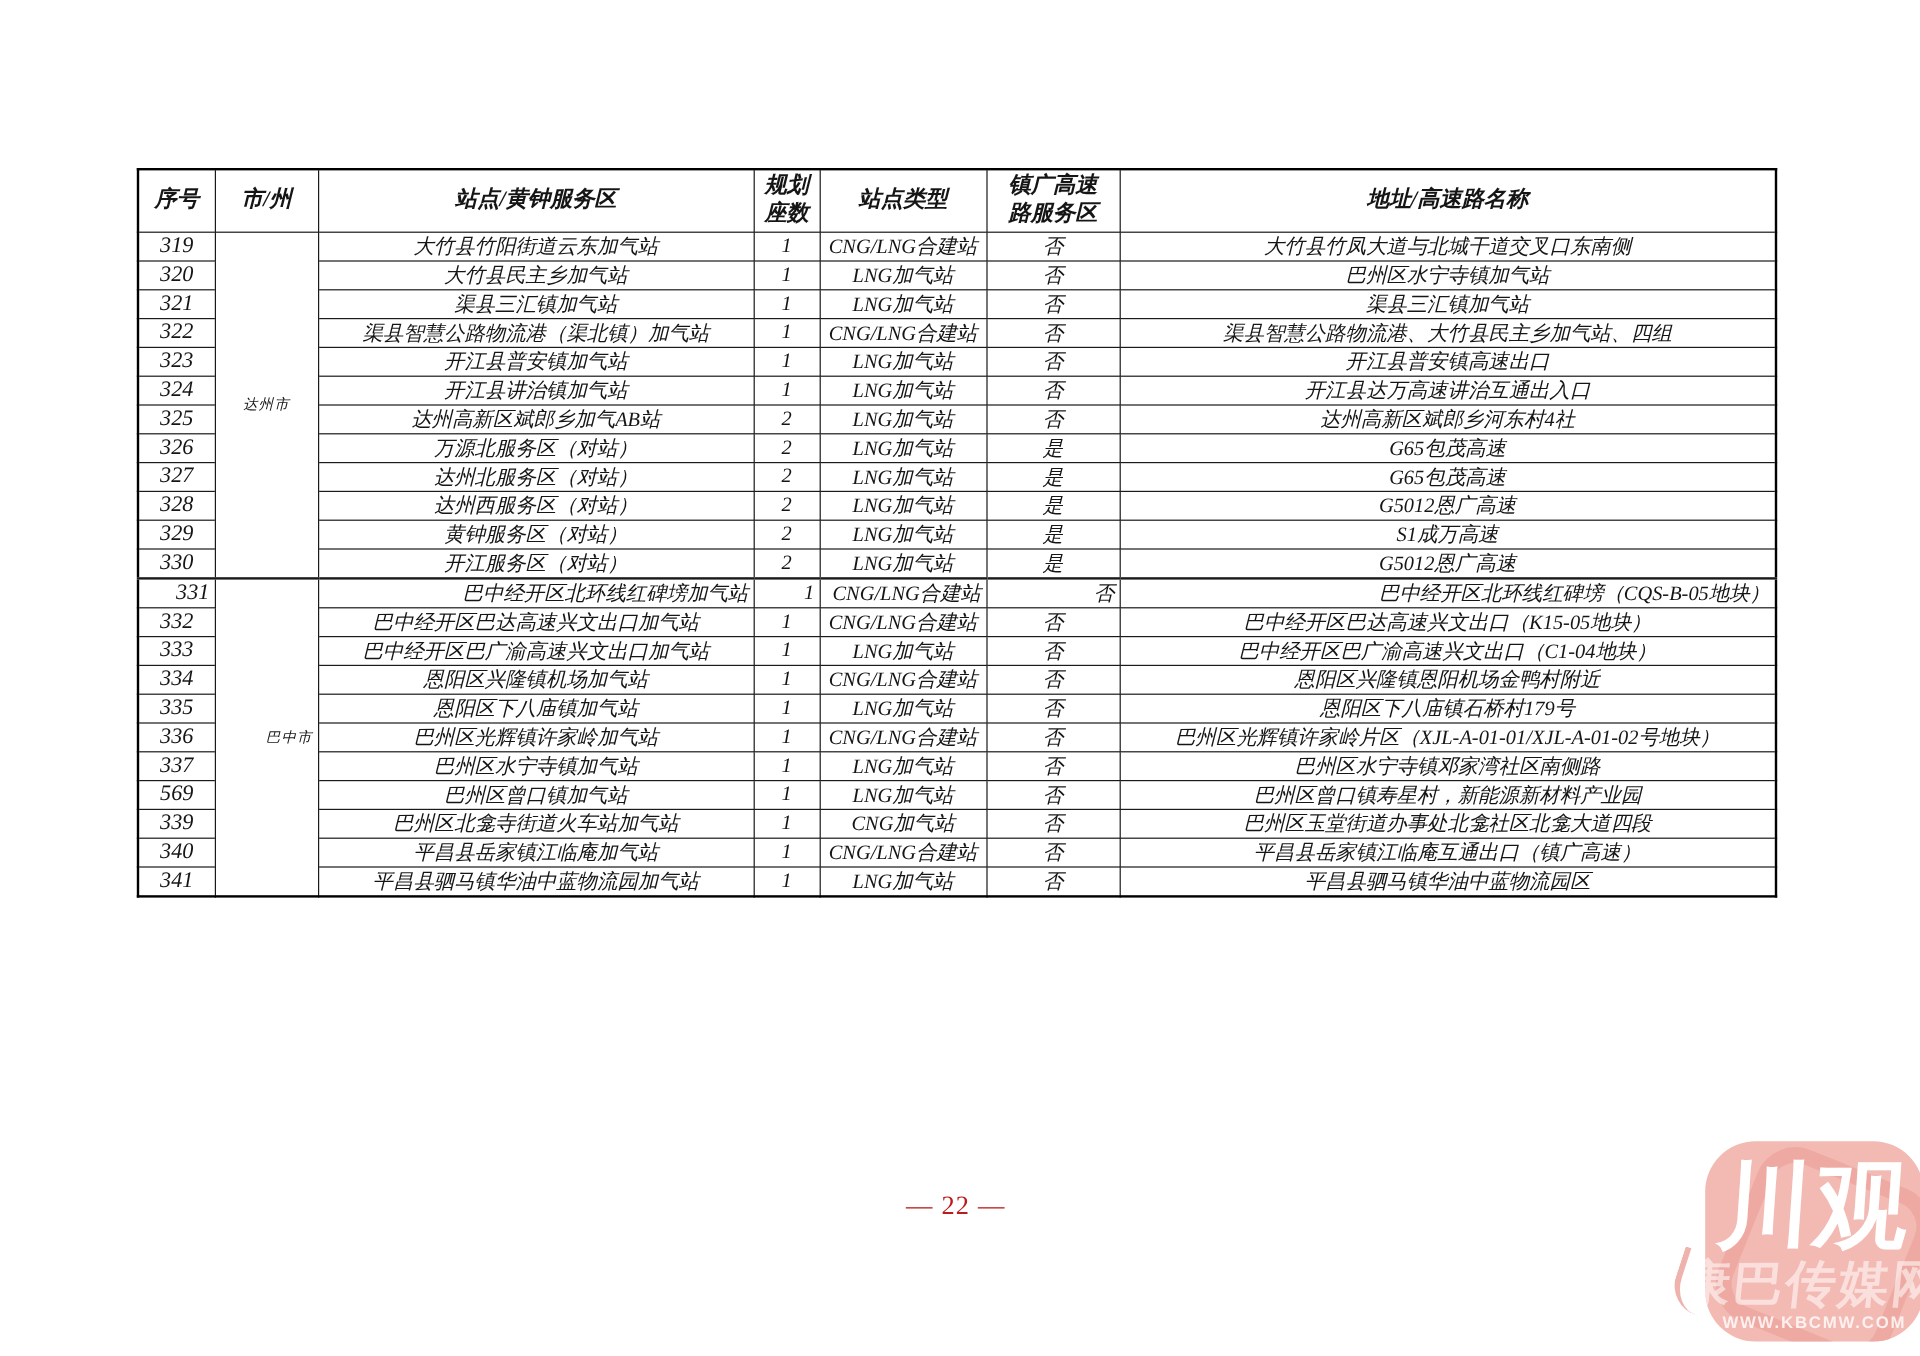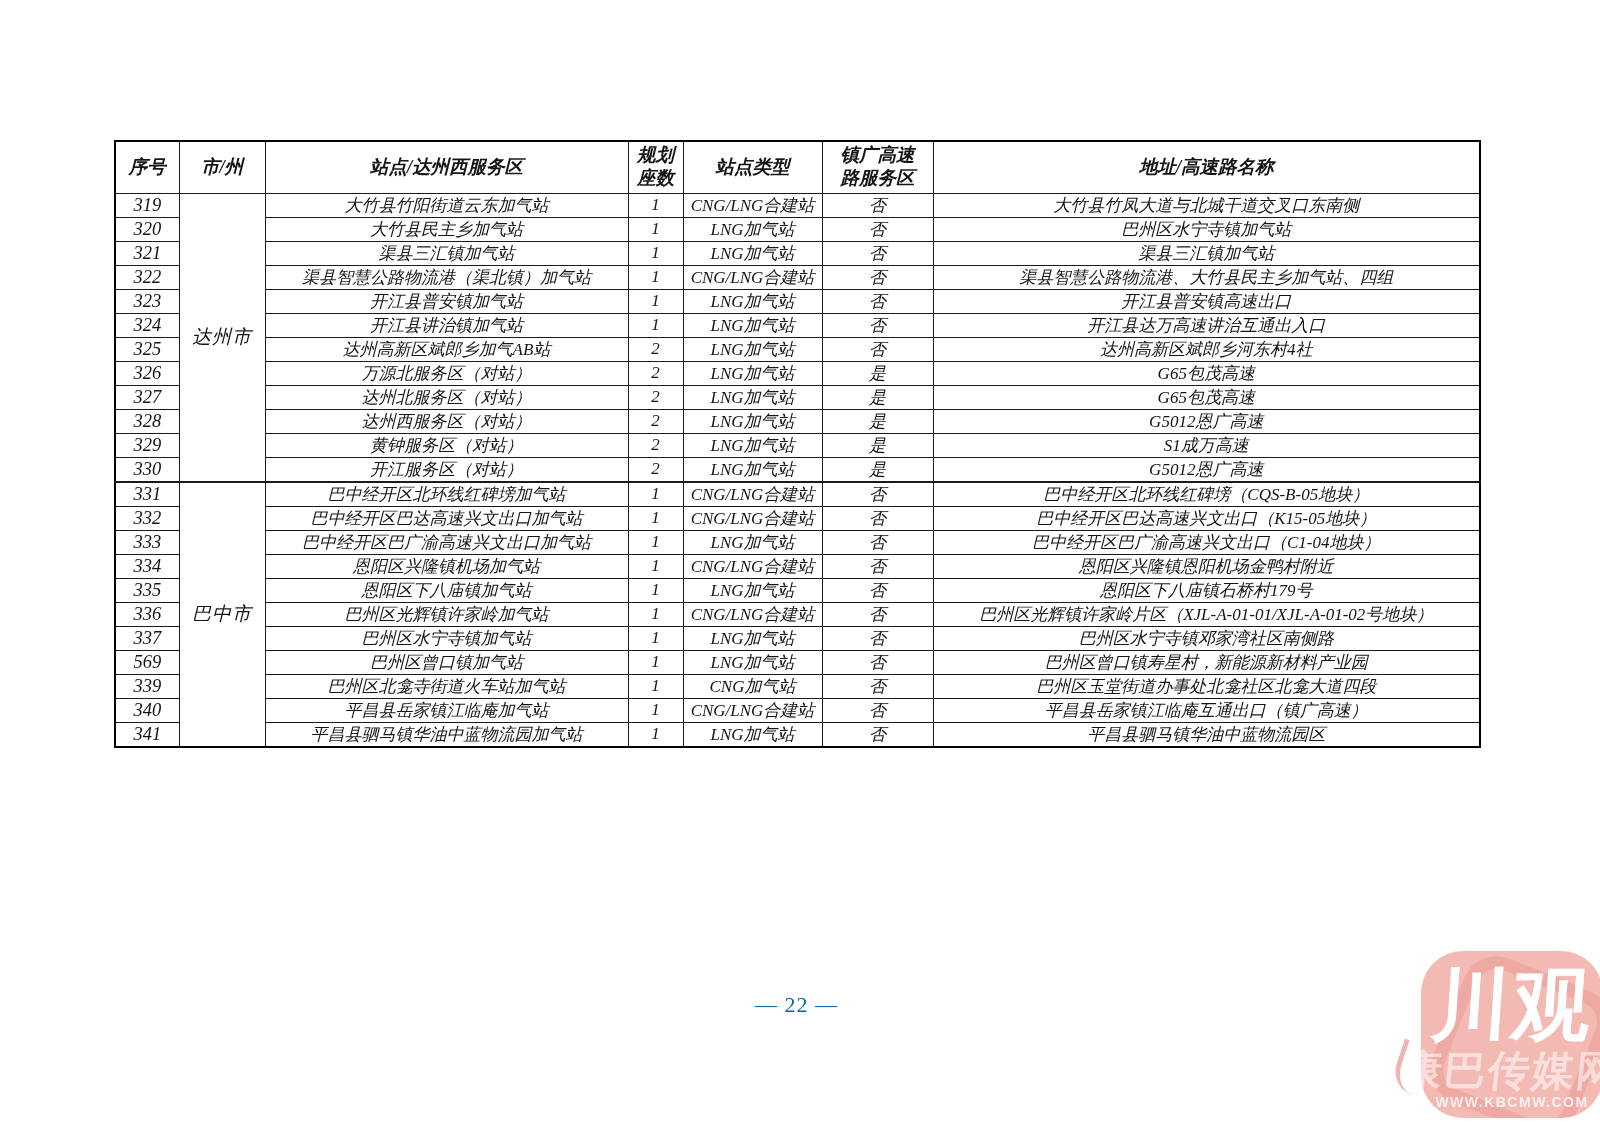--- a/index.html
+++ b/index.html
@@ -114,33 +114,33 @@
   th {
     font-weight: bold;
     font-size: 18.5px;
     line-height: 1.25;
     border-bottom-width: 2.6px;
   }
   th span { display: block; }
   tbody tr { height: 20px; margin-left: 36px; }
   td { font-size: 17px; }
   td.seq-cell { font-size: 18.5px; }
-  td.city-cell { font-size: 19px; letter-spacing: 1px; }
-  tr.group-start td { border-top-width: 2.8px; }
+  td.city-cell { font-size: 12px; letter-spacing: 1px; }
+  tr.group-start td { border-top-width: 2.8px; text-align: right; }
 
   
   .page-number {
     position: absolute;
     left: 114px;
     top: 992px;
     width: 1365px;
     text-align: center;
     font-size: 22px;
     letter-spacing: 1px;
-    color: #0369a1;
+    color: #b91c1c;
     z-index: 2;
   }
 </style>
 </head>
 <body>
 
 <div class="screen">
 
   <div class="watermark">
     <div class="wm-hex"></div>
@@ -157,21 +157,21 @@
       <col style="width:363px">
       <col style="width:55px">
       <col style="width:139px">
       <col style="width:111px">
       <col style="width:547px">
     </colgroup>
     <thead>
       <tr>
         <th>序号</th>
         <th>市/州</th>
-        <th>站点/达州西服务区</th>
+        <th>站点/黄钟服务区</th>
         <th>
           <span>规划</span>
           <span>座数</span>
         </th>
         <th>站点类型</th>
         <th>
           <span>镇广高速</span>
           <span>路服务区</span>
         </th>
         <th>地址/高速路名称</th>

